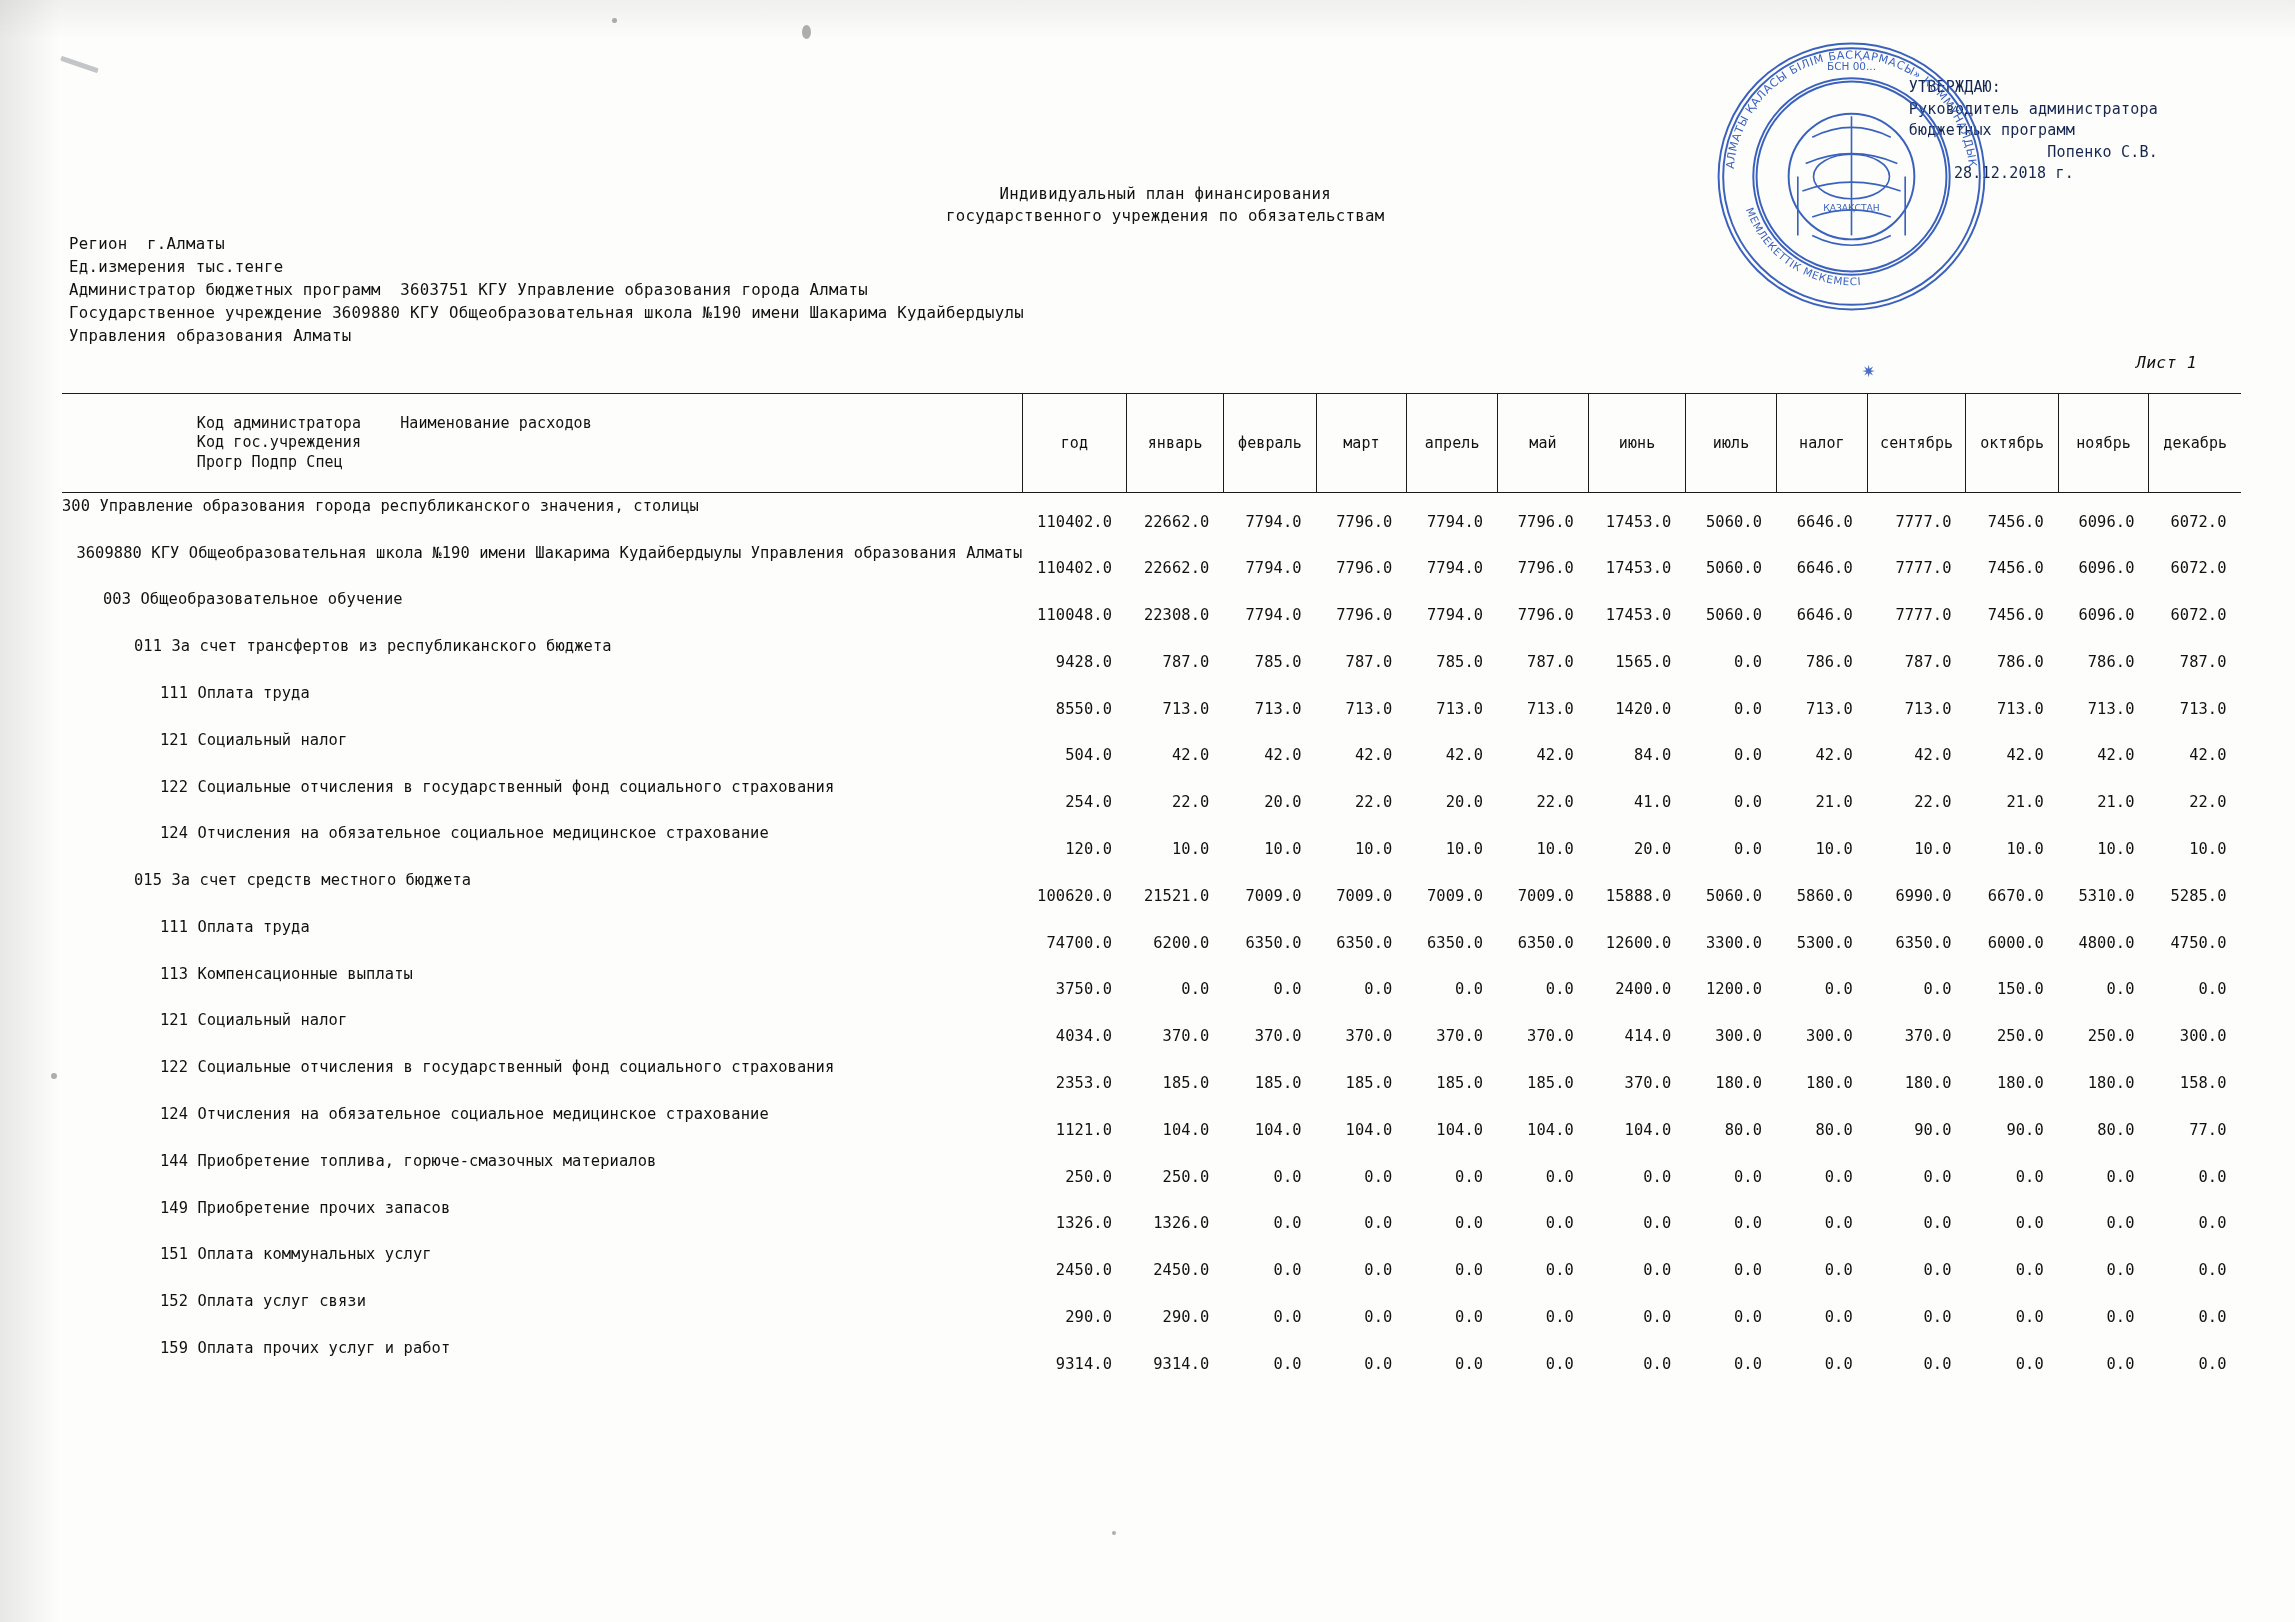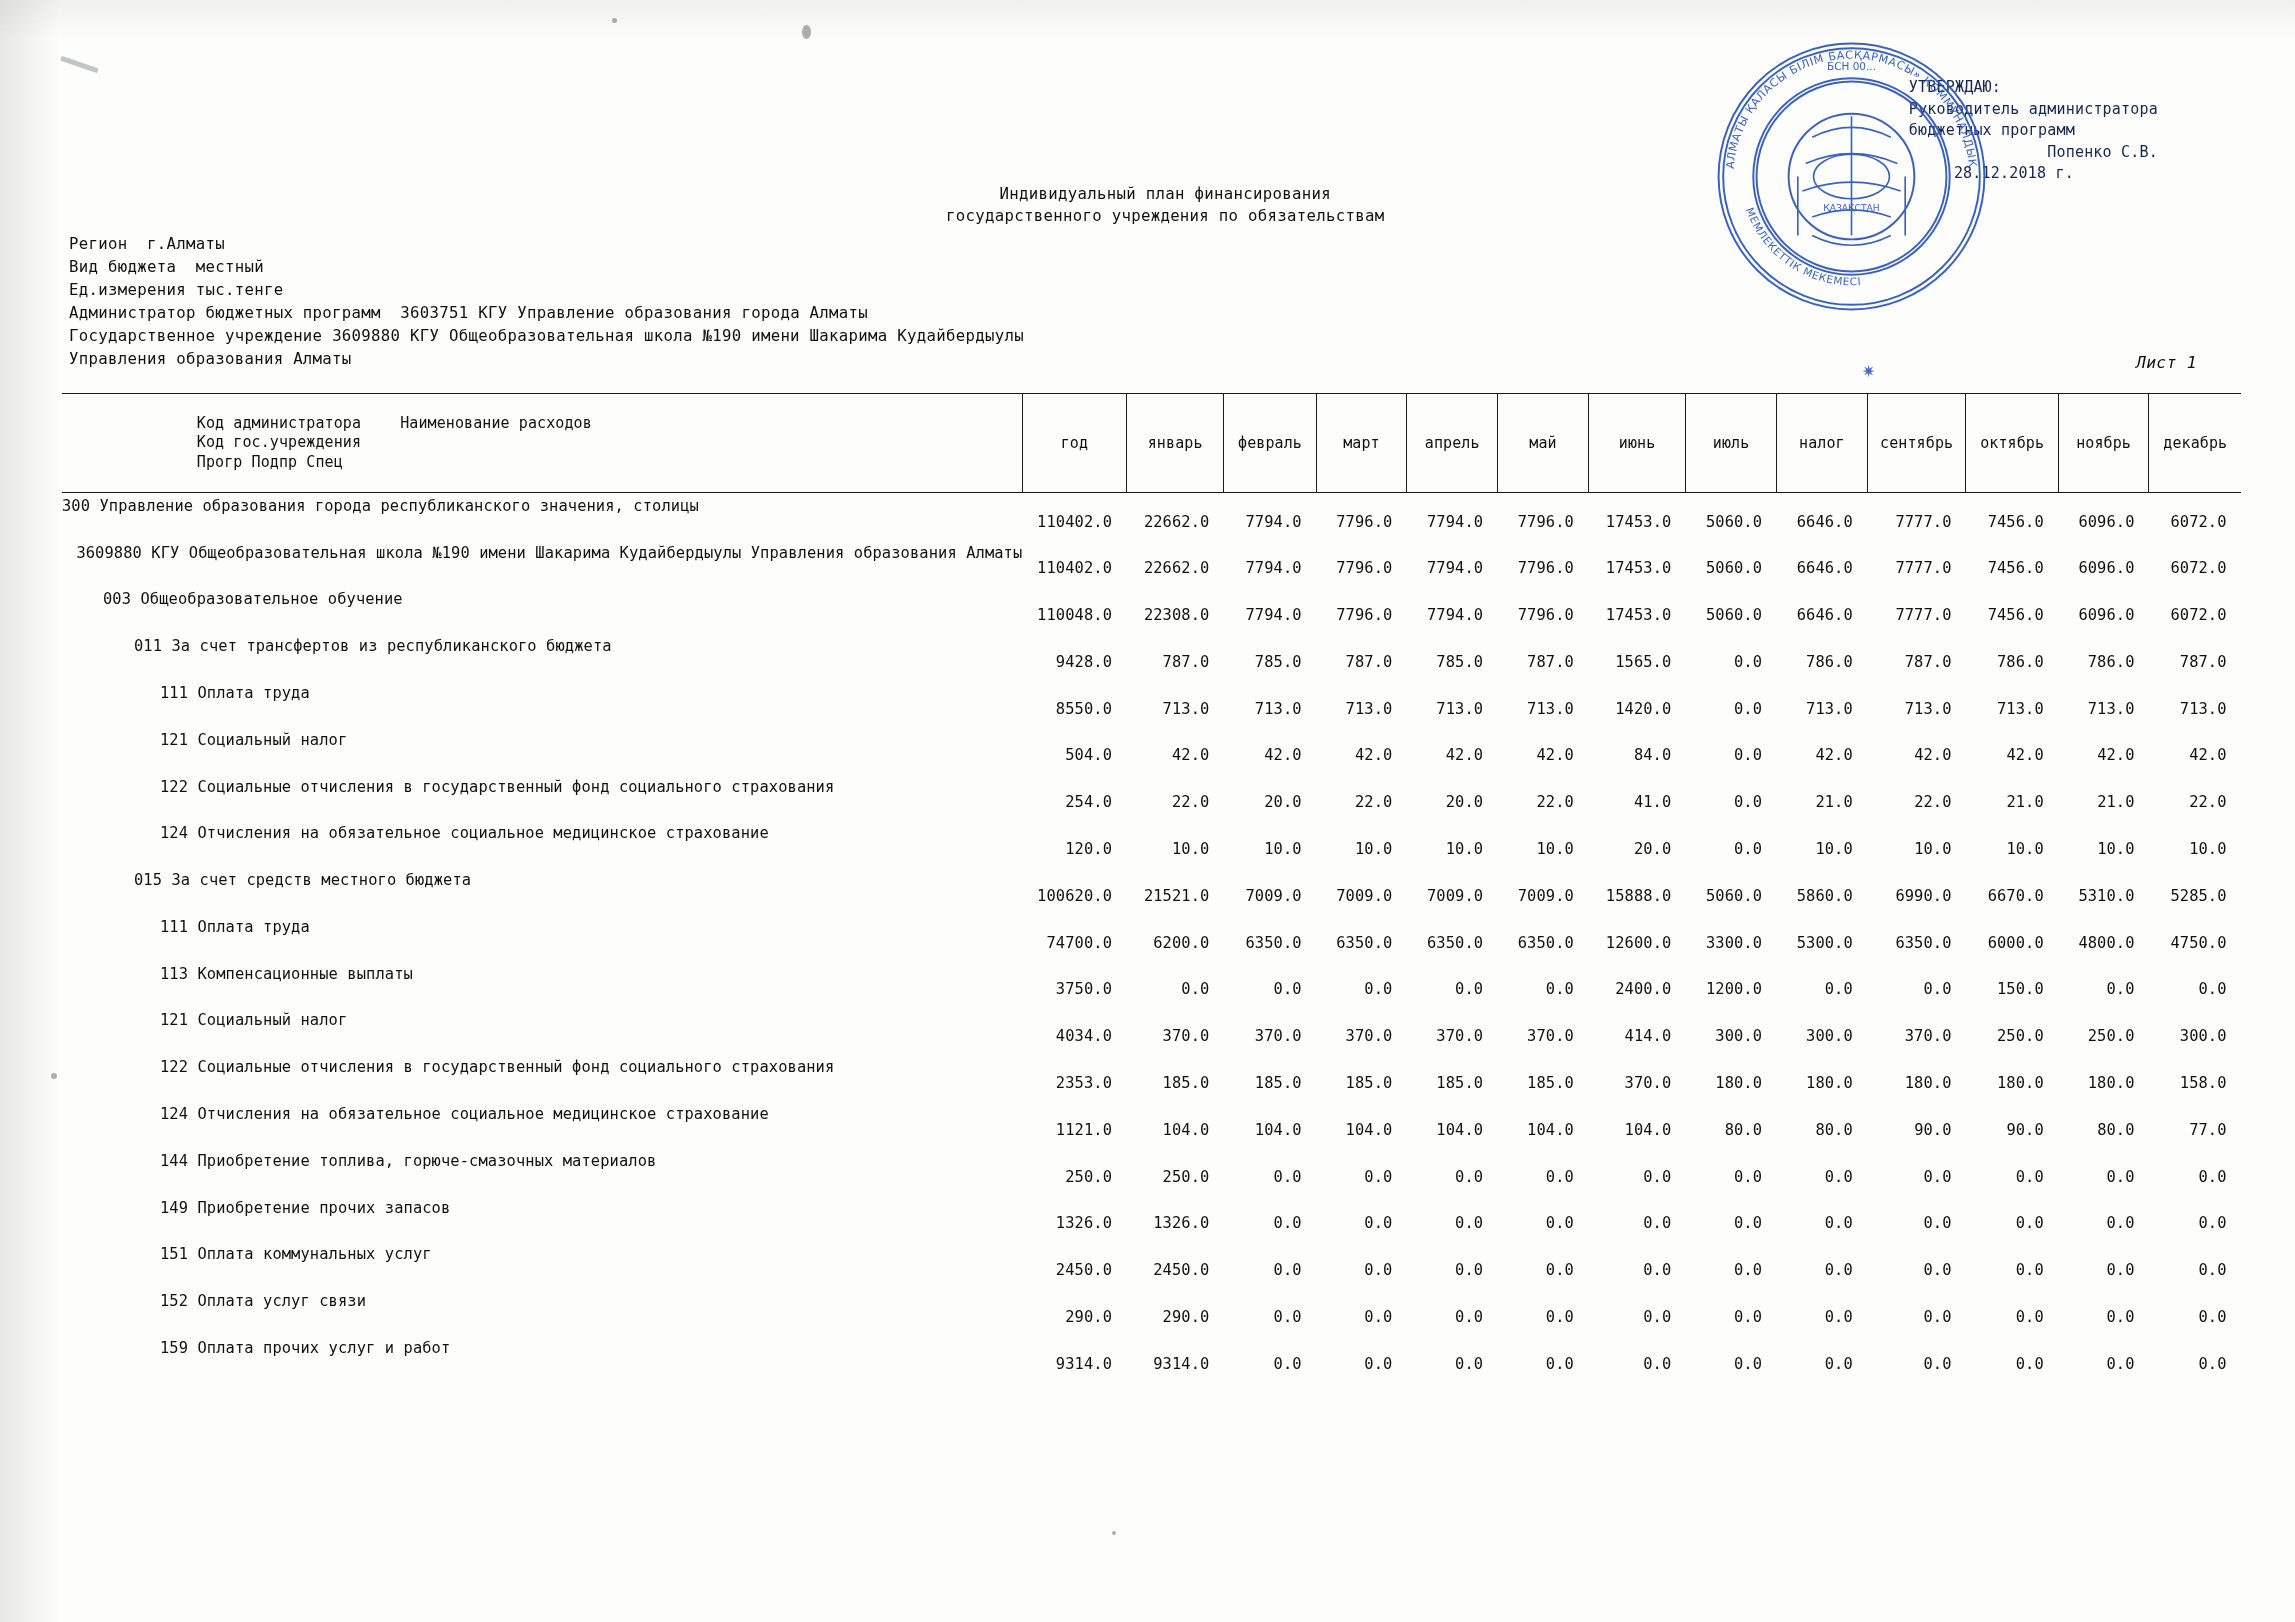--- a/index.html
+++ b/index.html
@@ -230,21 +230,20 @@
       <path d="M128 210 L128 300 M292 210 L292 300"></path>
       <path d="M150 300 Q210 330 270 300"></path>
       <ellipse cx="210" cy="210" rx="58" ry="34"></ellipse>
     </g>
     <text x="210" y="262" font-family="DejaVu Sans, sans-serif" font-size="14" fill="#2a55b8" text-anchor="middle">ҚАЗАҚСТАН</text>
   </svg>
   <div class="stamp-star">✷</div>
 
   <div class="meta">
     <div><span>Регион</span>  <span>г.Алматы</span></div>
-    <div><span>Вид бюджета</span>  <span>местный</span></div>
     <div><span>Ед.измерения</span> <span>тыс.тенге</span></div>
     <div><span>Администратор бюджетных программ</span>  <span>3603751 КГУ Управление образования города Алматы</span></div>
     <div><span>Государственное учреждение</span> <span>3609880 КГУ Общеобразовательная школа №190 имени Шакарима Кудайбердыулы</span></div>
     <div>Управления образования Алматы</div>
   </div>
 
   <div class="sheet-no">Лист 1</div>
 
   <div class="table-wrap">
     <table class="fin">

